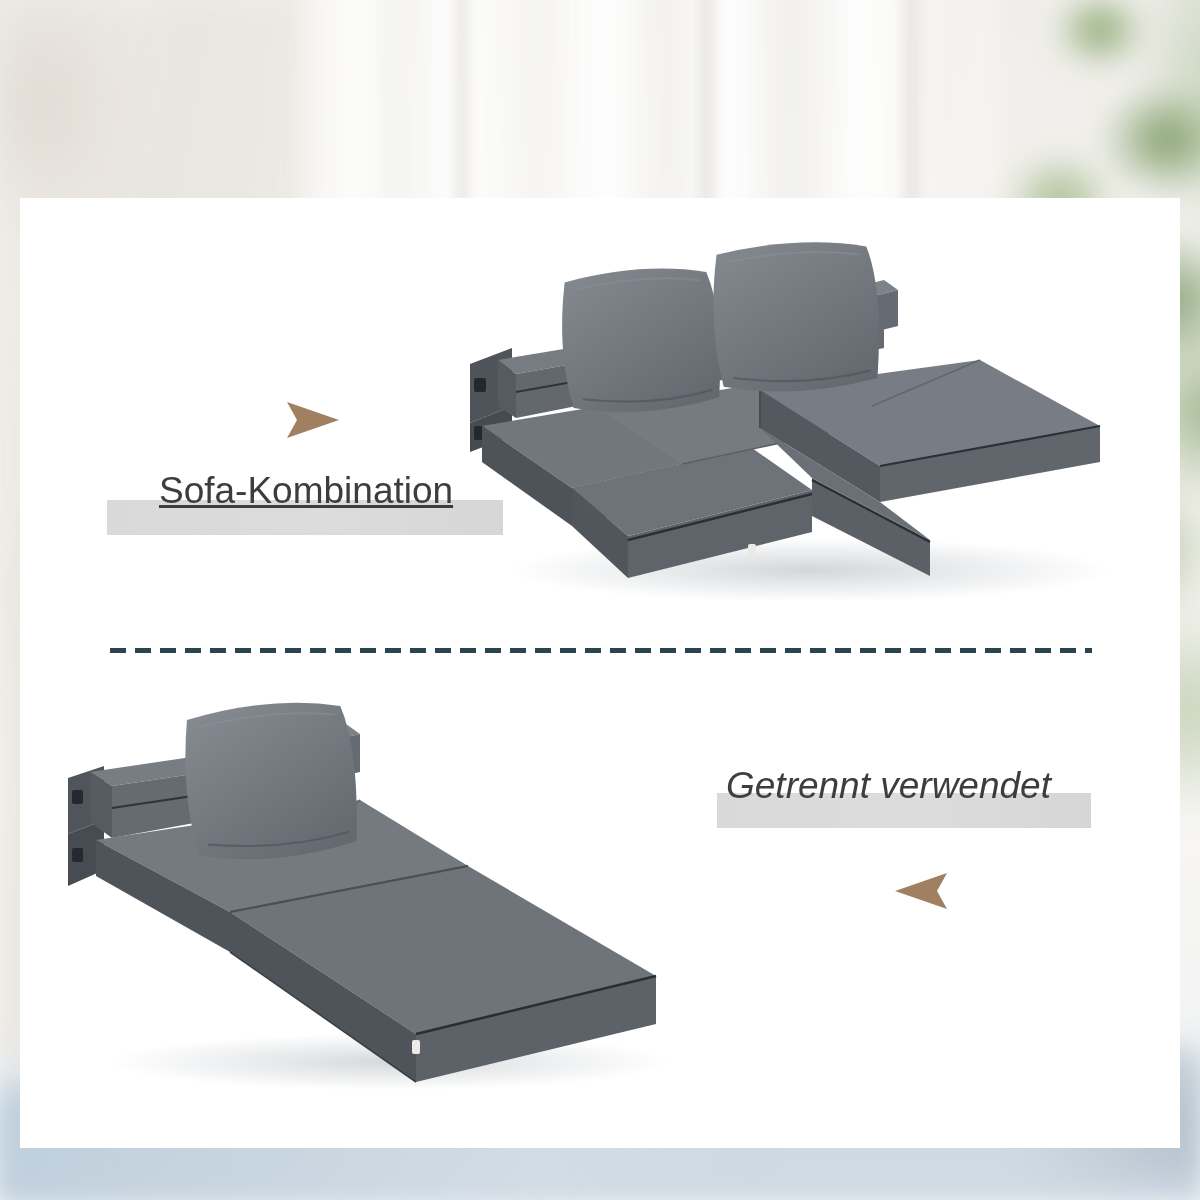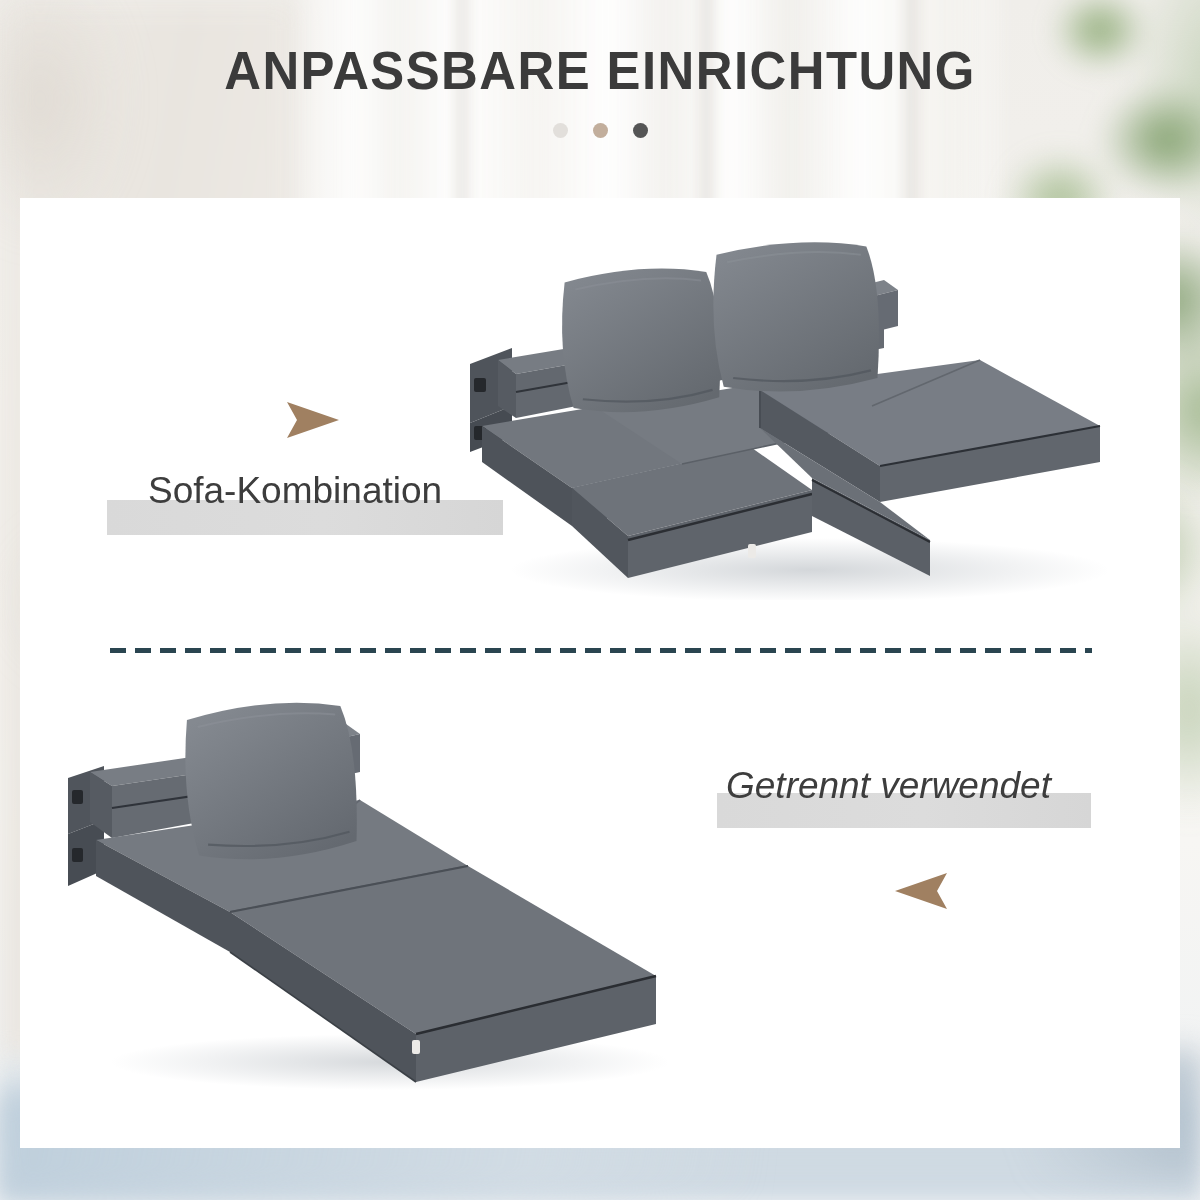--- a/index.html
+++ b/index.html
@@ -164,21 +164,21 @@
   .label-text {
     position: absolute;
     font-family: "Liberation Sans", sans-serif;
     font-weight: 400;
     font-size: 37px;
     color: #3d3d3d;
     white-space: nowrap;
   }
   #label-sofa { left: 107px; top: 470px; }
   #label-sofa .label-bar { left: 0; top: 30px; width: 396px; height: 35px; }
-  #label-sofa .label-text { left: 41px; top: 0px; }
+  #label-sofa .label-text { left: 52px; top: 0px; text-decoration: underline; }
 
   #label-getrennt { left: 717px; top: 765px; }
   #label-getrennt .label-bar { left: 0; top: 28px; width: 374px; height: 35px; }
   #label-getrennt .label-text { left: 9px; top: 0px; font-style: italic; }
 
   
   .arrow { position: absolute; z-index: 7; }
   #arrow-top { left: 283px; top: 398px; }
   #arrow-bottom { left: 889px; top: 869px; }
 
@@ -198,28 +198,20 @@
   <div class="bg-window"></div>
   <div class="bg-mullion" style="left:455px"></div>
   <div class="bg-mullion" style="left:700px"></div>
   <div class="bg-mullion" style="left:905px"></div>
   <div class="bg-plant"></div>
   <div class="bg-plant-low"></div>
   <div class="bg-floor"></div>
   <div class="bg-floor-tint"></div>
   <div class="bg-shadow-right"></div>
 
-  <div class="header">
-    <h1 class="title">ANPASSBARE EINRICHTUNG</h1>
-    <div class="dots">
-      <span class="dot" style="background: rgb(226, 223, 219);"></span>
-      <span class="dot" style="background: rgb(194, 174, 156);"></span>
-      <span class="dot" style="background: rgb(85, 85, 85);"></span>
-    </div>
-  </div>
 
   <div class="card"></div>
 
   <svg class="product" id="product-top" viewBox="0 0 690 360">
     <defs>
       <linearGradient id="fTop" x1="0" y1="0" x2="0" y2="1">
         <stop offset="0" stop-color="#7b8087"></stop>
           <stop offset="1" stop-color="#6a6f76"></stop>
       </linearGradient>
       <linearGradient id="fSide" x1="0" y1="0" x2="0" y2="1">

